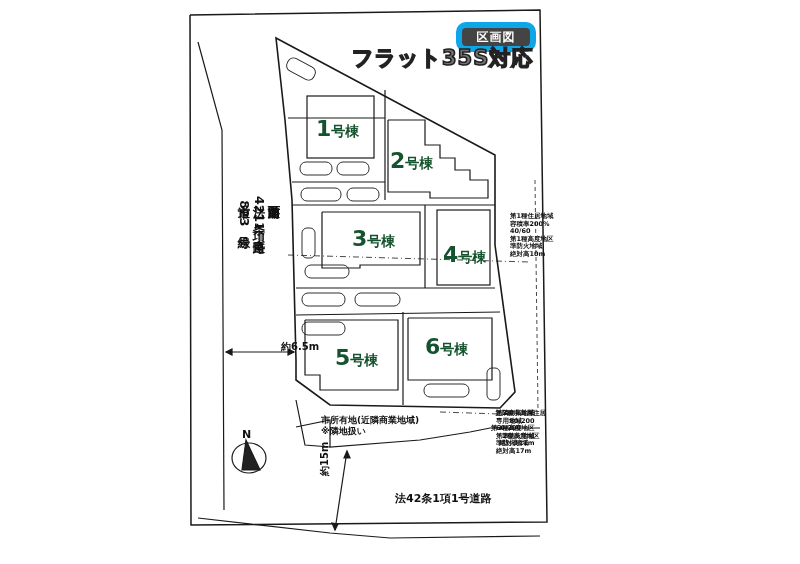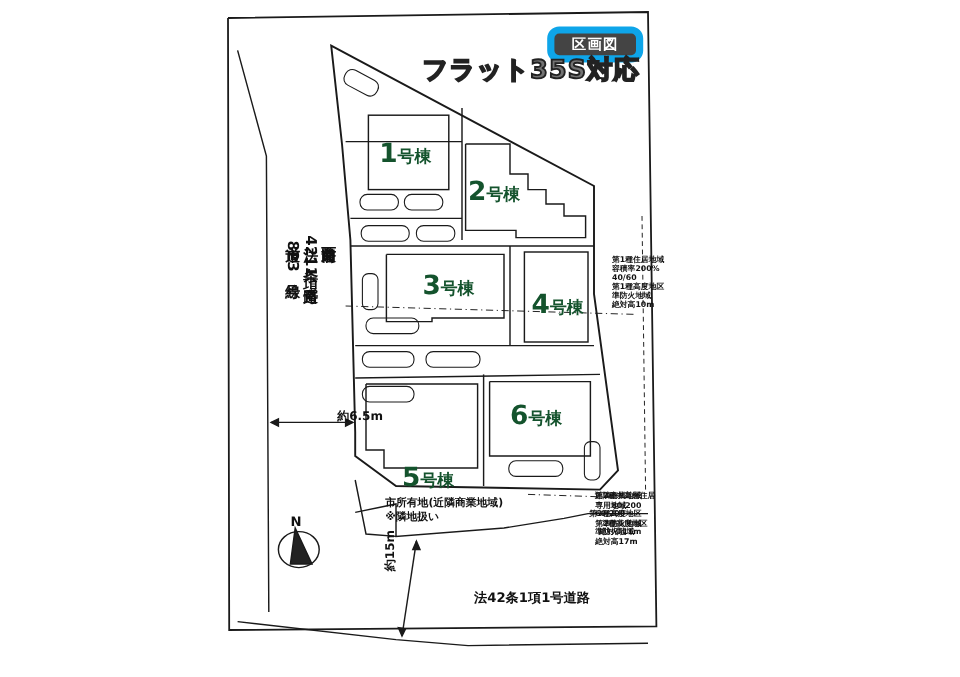--- a/index.html
+++ b/index.html
@@ -81,21 +81,21 @@
   </g>
 </svg>
 
 <div class="badge">区画図</div>
 <div class="title">フラット35S対応</div>
 
 <div class="lot" style="left:316px;top:116px;"><span class="n">1</span><span class="s">号棟</span></div>
 <div class="lot" style="left:390px;top:148px;"><span class="n">2</span><span class="s">号棟</span></div>
 <div class="lot" style="left:352px;top:226px;"><span class="n">3</span><span class="s">号棟</span></div>
 <div class="lot" style="left:443px;top:242px;"><span class="n">4</span><span class="s">号棟</span></div>
-<div class="lot" style="left:335px;top:345px;margin-top:41px;"><span class="n">5</span><span class="s">号棟</span></div>
+<div class="lot" style="left:335px;top:345px;"><span class="n">5</span><span class="s">号棟</span></div>
 <div class="lot" style="left:425px;top:334px;"><span class="n">6</span><span class="s">号棟</span></div>
 
 <div class="vert" style="left:268px;top:196px;">前面道路</div>
 <div class="vert" style="left:253px;top:196px;">法42条1項1号道路</div>
 <div class="vert" style="left:238px;top:196px;">市道 823号線</div>
 <div class="dim" style="left:245px;top:340px;margin-left:36px;">約6.5m</div>
 
 <div class="note" style="left:321px;top:415px;">
   <div>市所有地(近隣商業地域)</div>
   <div>※隣地扱い</div>

